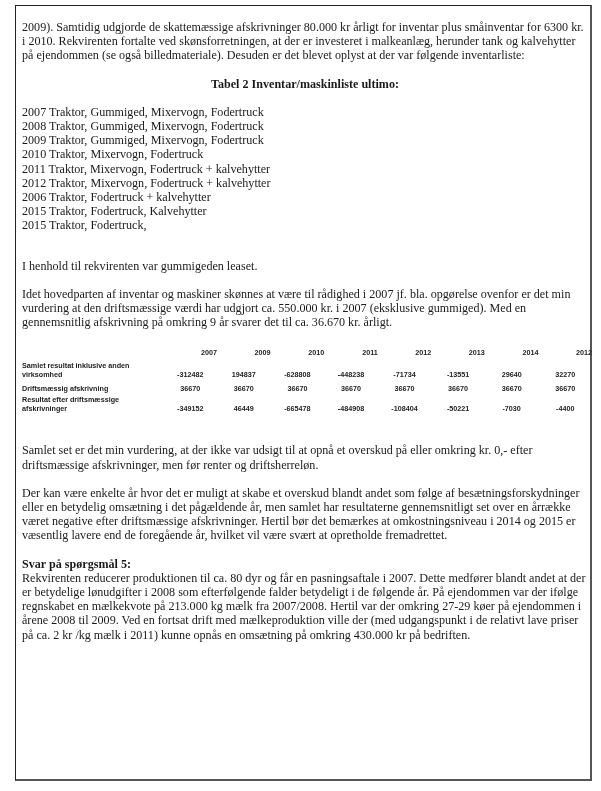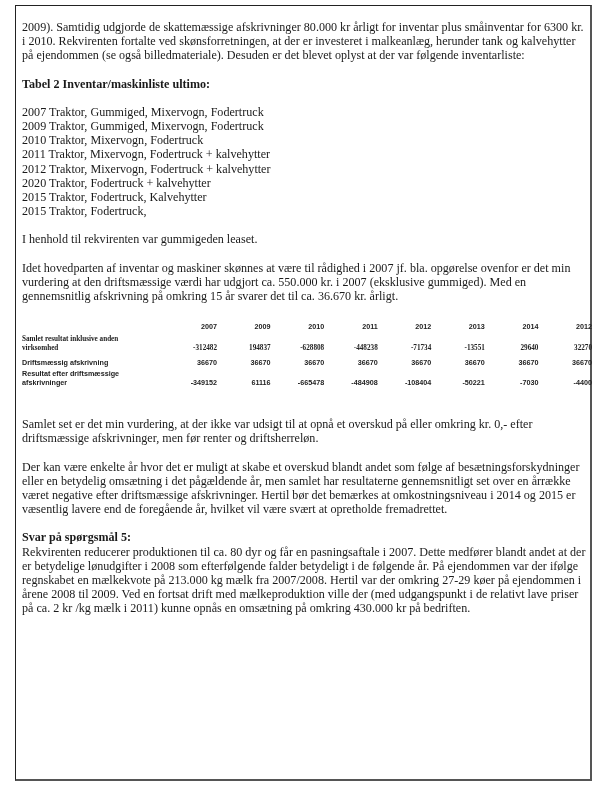--- a/index.html
+++ b/index.html
@@ -34,23 +34,24 @@
       width: 566px;
       font-size: 12.1px;
       line-height: 14.2px;
     }
     p {
       margin: 0 0 14px 0;
     }
     .heading {
       font-weight: bold;
       margin: 0 0 14px 0;
+      text-align: center;
     }
     .inv-list {
-      margin: 0 0 14px 0;
+      margin: 0 0 26px 0;
       padding: 0;
       list-style: none;
     }
     .inv-list li {
       margin: 0;
       line-height: 14.2px;
     }
     .tbl-heading {
       font-weight: bold;
       margin: 0 0 14px 0;
@@ -74,24 +75,24 @@
     table.results th {
       font-weight: bold;
       text-align: right;
       height: 14px;
     }
     table.results td.label {
       text-align: left;
       width: 140px;
     }
     table.results td.num {
-      text-align: right;
+      text-align: center;
       width: 53px;
     }
-    table.results tr.r-samlet td { height: 22px; font-family: Liberation Serif, serif; }
+    table.results tr.r-samlet td { height: 22px; }
     table.results tr.r-drift td { height: 14px; margin-left: 16px; }
     table.results tr.r-result td { height: 20px; }
     .sub-heading {
       font-weight: bold;
       margin: 0;
     }
     .qa p { margin: 0 0 14px 0; }
   </style>
 </head>
 <body>
@@ -99,32 +100,33 @@
 <div class="frame"></div>
 
 <div class="content">
 
   <p>2009). Samtidig udgjorde de skattemæssige afskrivninger 80.000 kr årligt for inventar plus småinventar for 6300 kr. i 2010. Rekvirenten fortalte ved skønsforretningen, at der er investeret i malkeanlæg, herunder tank og kalvehytter på ejendommen (se også billedmateriale). Desuden er det blevet oplyst at der var følgende inventarliste:</p>
 
   <div class="heading">Tabel 2 Inventar/maskinliste ultimo:</div>
 
   <ul class="inv-list">
     <li>2007 Traktor, Gummiged, Mixervogn, Fodertruck</li>
+    <li>2008 Traktor, Gummiged, Mixervogn, Fodertruck</li>
     <li>2009 Traktor, Gummiged, Mixervogn, Fodertruck</li>
     <li>2010 Traktor, Mixervogn, Fodertruck</li>
     <li>2011 Traktor, Mixervogn, Fodertruck + kalvehytter</li>
     <li>2012 Traktor, Mixervogn, Fodertruck + kalvehytter</li>
-    <li>2020 Traktor, Fodertruck + kalvehytter</li>
+    <li>2006 Traktor, Fodertruck + kalvehytter</li>
     <li>2015 Traktor, Fodertruck, Kalvehytter</li>
     <li>2015 Traktor, Fodertruck,</li>
   </ul>
 
   <p>I henhold til rekvirenten var gummigeden leaset.</p>
 
-  <p>Idet hovedparten af inventar og maskiner skønnes at være til rådighed i 2007 jf. bla. opgørelse ovenfor er det min vurdering at den driftsmæssige værdi har udgjort ca. 550.000 kr. i 2007 (eksklusive gummiged). Med en gennemsnitlig afskrivning på omkring 15 år svarer det til ca. 36.670 kr. årligt.</p>
+  <p>Idet hovedparten af inventar og maskiner skønnes at være til rådighed i 2007 jf. bla. opgørelse ovenfor er det min vurdering at den driftsmæssige værdi har udgjort ca. 550.000 kr. i 2007 (eksklusive gummiged). Med en gennemsnitlig afskrivning på omkring 9 år svarer det til ca. 36.670 kr. årligt.</p>
 
 
   <table class="results">
     <tbody>
         <tr>
       <th style="text-align:left"></th>
       <th>2007</th>
       <th>2009</th>
       <th>2010</th>
       <th>2011</th>
@@ -159,21 +161,21 @@
       <td class="num">36670</td>
       <td class="num">36670</td>
       <td class="num">36670</td>
     </tr>
     <tr class="r-result">
       <td class="label">
         <div>Resultat efter driftsmæssige</div>
         <div>afskrivninger</div>
       </td>
       <td class="num">-349152</td>
-      <td class="num">61116</td>
+      <td class="num">46449</td>
       <td class="num">-665478</td>
       <td class="num">-484908</td>
       <td class="num">-108404</td>
       <td class="num">-50221</td>
       <td class="num">-7030</td>
       <td class="num">-4400</td>
     </tr>
   </tbody>
     </table>
 

